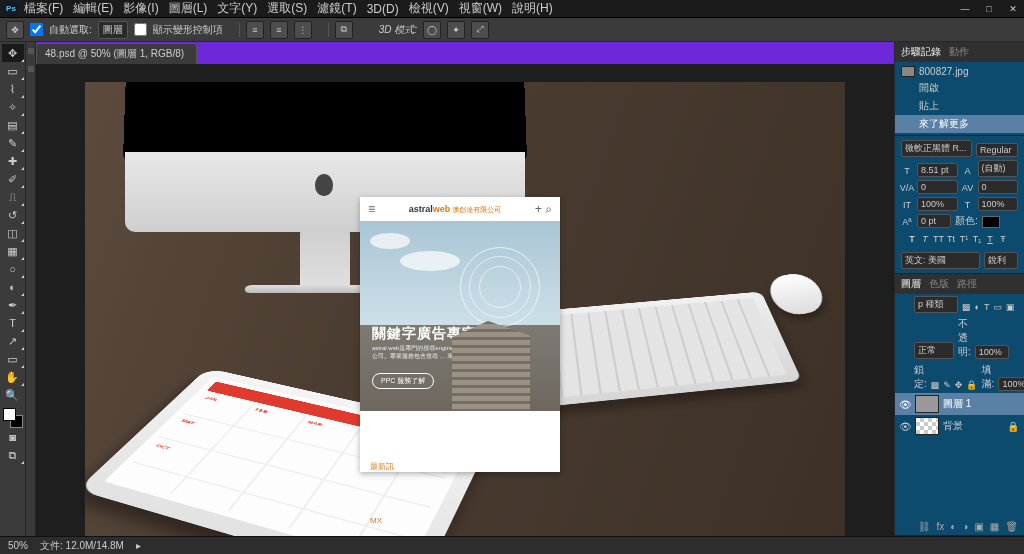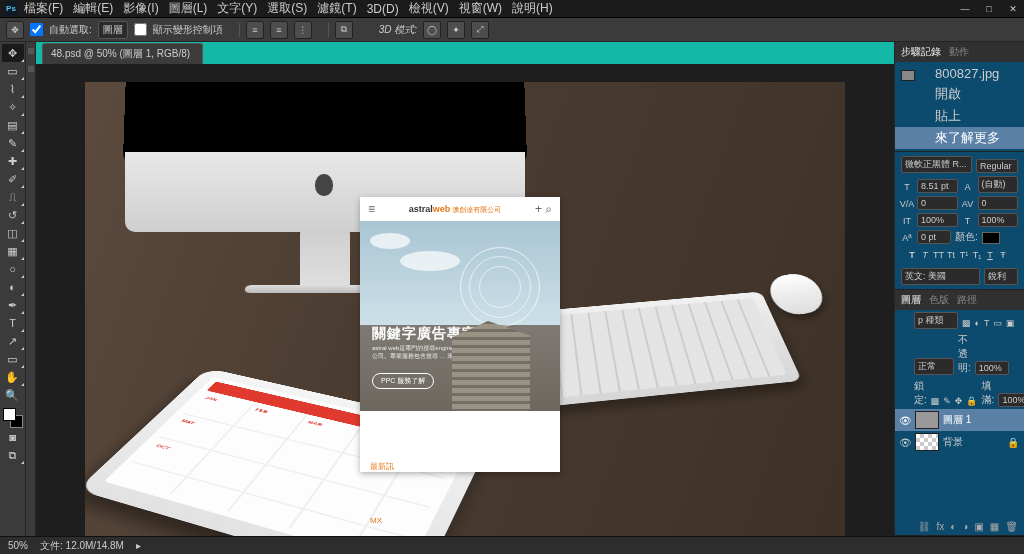--- a/index.html
+++ b/index.html
@@ -16,21 +16,21 @@
   .opt-field { background:#2b2b2b; border:1px solid #555; border-radius:2px; padding:1px 4px; font-size:10px; color:#ccc; }
   
   .main { display: flex; height: calc(554px - 18px - 24px - 18px); }
   .tools { width: 26px; background: #3b3b3b; display: flex; flex-direction: column; align-items: center; padding-top: 2px; gap: 0; border-right: 1px solid #262626;}
   .tool { width: 22px; height: 18px; display:flex; align-items:center; justify-content:center; color:#ccc; font-size:11px; position:relative;}
   .tool.active { background:#1a1a1a; }
   .tool .tri { position:absolute; right:0; bottom:0; width:0;height:0;border-left:3px solid transparent;border-bottom:3px solid #ccc;}
   .ext-col { width: 10px; background:#3b3b3b; border-right:1px solid #262626; display:flex; flex-direction:column; align-items:center; padding-top:6px; gap:12px;}
   .ext-col div{ width:6px;height:6px;background:#555;}
   .docarea { flex: 1; background: #1e1e1e; display:flex; flex-direction:column; }
-  .tabrow { height: 22px; display:flex; align-items:flex-end; padding-left:6px; background:#14b8a6;}
+  .tabrow { height: 22px; display:flex; align-items:flex-end; background:#6d28d9;}
   .doctab { background:#3b3b3b; color:#ccc; font-size:10px; padding:3px 12px 3px 8px; border-top-left-radius:3px;border-top-right-radius:3px; border:1px solid #555; border-bottom:none;}
   .canvaszone { flex:1; padding:18px; overflow:hidden; position:relative; display:flex; justify-content:center; align-items:flex-start;}
   .canvas { width: 760px; height: 468px; position:relative; overflow:hidden; background: linear-gradient(135deg,#4a3d34 0%, #3d3128 100%); }
   
   .canvas::before{content:"";position:absolute;inset:0;background:
      repeating-linear-gradient(100deg, rgba(0,0,0,0.15) 0 2px, transparent 2px 80px);}
   .desk-wood{position:absolute;inset:0;background:
      linear-gradient(110deg,#5b4a3d 0%,#4b3c31 40%,#3d3127 100%);
      background-blend-mode:multiply;}
   .imac{position:absolute; top:0; left:40px; width:400px; height:170px;}
@@ -75,21 +75,21 @@
     repeating-linear-gradient(to bottom,rgba(0,0,0,0.25) 0 3px, transparent 3px 8px);}
   .mockup-foot{padding:6px 10px;}
   .mockup-foot div{font-size:8px;color:#e67817;margin-bottom:3px;margin-top:44px;}
   
   .rightcol { width: 130px; background:#0c4a6e; border-left:1px solid #262626; display:flex; flex-direction:column; font-size:10px; color:#ccc;}
   .panel{border-bottom:1px solid #222;}
   .paneltabs{display:flex;gap:8px;padding:3px 6px;background:#303030;font-size:10px;}
   .paneltabs span.active{color:#eee;}
   .paneltabs span{color:#888;}
   .panelbody{padding:2px 0;}
-  .histrow{display:flex;align-items:flex-end;gap:20px;padding:2px 6px;font-size:13px;}
+  .histrow{display:flex;align-items:flex-start;gap:4px;padding:2px 6px;font-size:10px;}
   .histrow.sel{background:#5a80a6;color:#fff;}
   .histthumb{width:14px;height:11px;background:#888;border:1px solid #222;}
   .charstack{padding:4px 6px;display:flex;flex-direction:column;gap:3px;}
   .charrow{display:flex;align-items:flex-end;gap:4px;}
   .panelfield{background:#2b2b2b;border:1px solid #555;border-radius:2px;padding:1px 3px;font-size:9px;color:#ccc;flex:1;min-width:0;overflow:hidden;}
   .smico{width:12px;height:12px;display:flex;align-items:center;justify-content:center;color:#ccc;font-size:9px;}
   .typerow{display:flex;gap:3px;padding:3px 6px;}
   .typerow span{width:10px;height:12px;font-size:9px;color:#ccc;text-align:center;}
   .layerhdr{display:flex;align-items:flex-end;gap:4px;padding:2px 19px;}
   .layerrow{display:flex;align-items:center;gap:4px;padding:2px 4px;}

